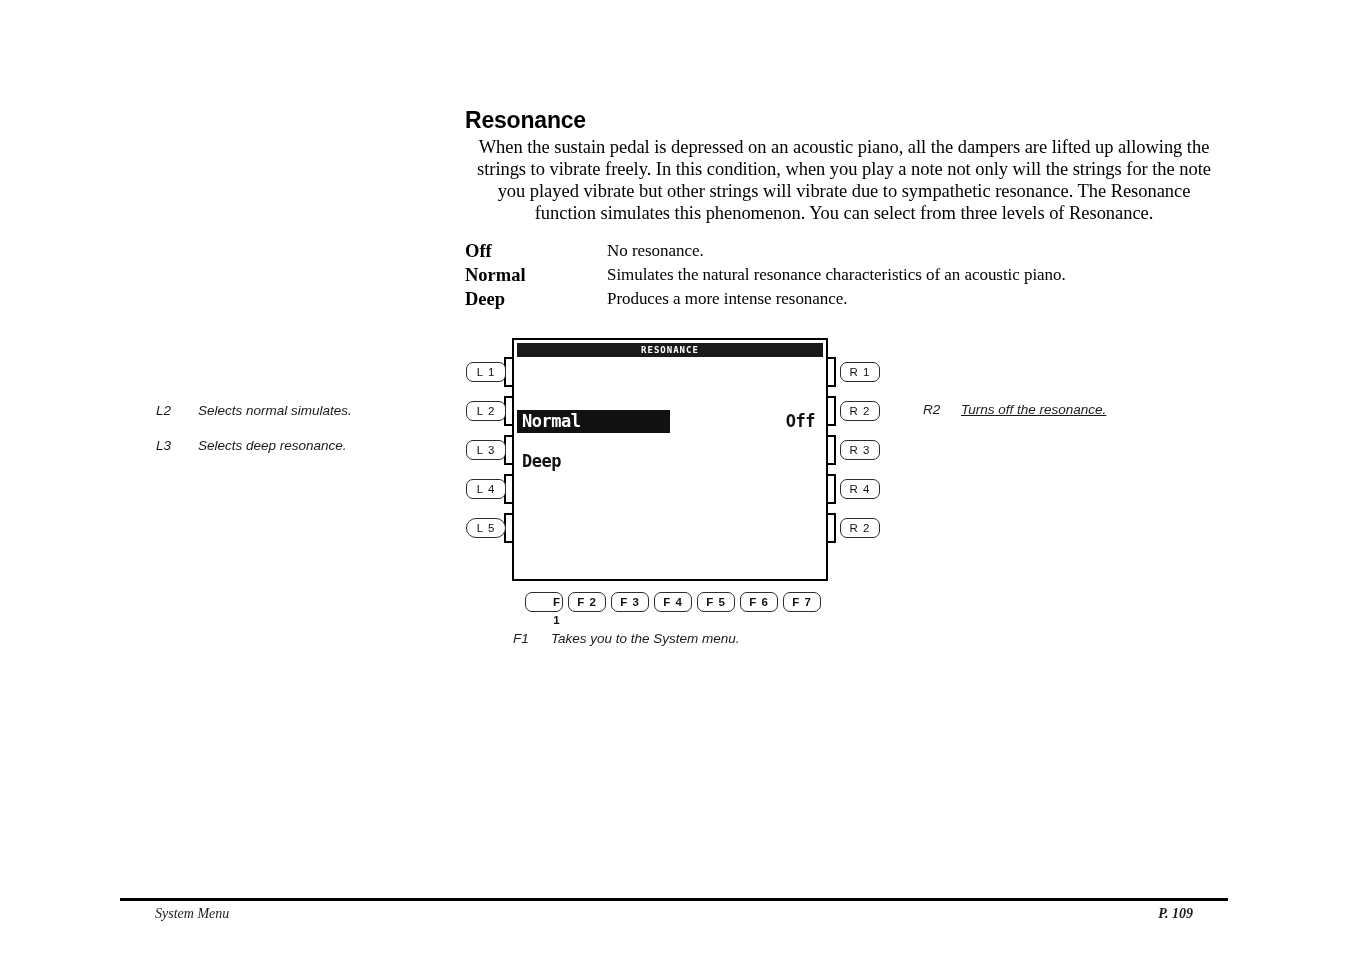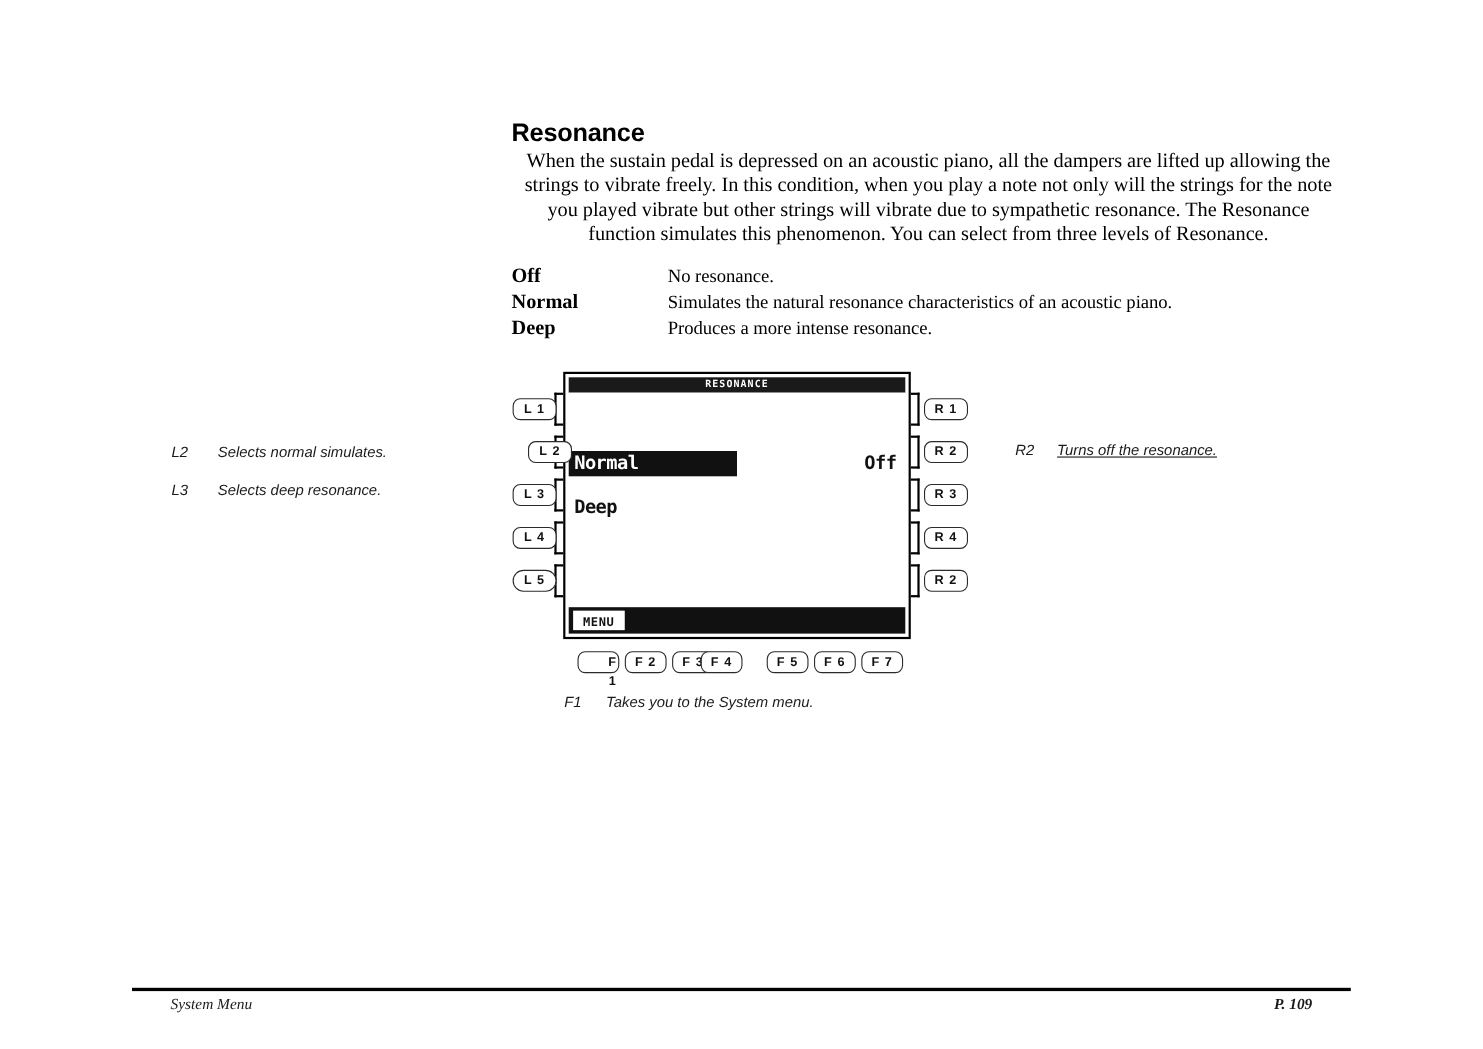--- a/index.html
+++ b/index.html
@@ -185,21 +185,21 @@
   
   .btn {
     position: absolute;
     width: 40px;
     height: 20px;
     border: 1.6px solid #2b2b2b;
     border-radius: 7px;
     background: #ffffff;
     font-family: "Liberation Sans", sans-serif;
     font-size: 11.5px;
-    font-weight: bold;
+    font-weight: normal;
     color: #111111;
     text-align: center;
     line-height: 18px;
     letter-spacing: 1px;
     box-sizing: border-box;
   }
 
   
   .conn {
     position: absolute;
@@ -297,53 +297,50 @@
 
 <div id="device">
 
   <div class="lcd">
     <div class="lcd-title">RESONANCE</div>
     <div class="lcd-body">
       <div class="lcd-item selected">Normal</div>
       <div class="lcd-item plain">Deep</div>
       <div class="lcd-item right-val">Off</div>
     </div>
-    <div class="lcd-footer">
-      <div class="lcd-tab">MENU</div>
-    </div>
   </div>
 
   <div class="conn left" style="left:41px; top:22px;"></div>
   <div class="conn left" style="left:41px; top:61px;"></div>
   <div class="conn left" style="left:41px; top:100px;"></div>
   <div class="conn left" style="left:41px; top:139px;"></div>
   <div class="conn left" style="left:41px; top:178px;"></div>
 
   <div class="conn right" style="left:365px; top:22px;"></div>
   <div class="conn right" style="left:365px; top:61px;"></div>
   <div class="conn right" style="left:365px; top:100px;"></div>
   <div class="conn right" style="left:365px; top:139px;"></div>
   <div class="conn right" style="left:365px; top:178px;"></div>
 
   <div class="btn" style="left:3px; top:27px;">L 1</div>
-  <div class="btn" style="left:17px; top:66px;">L 2</div>
+  <div class="btn" style="left:3px; top:66px;">L 2</div>
   <div class="btn" style="left:3px; top:105px;">L 3</div>
   <div class="btn" style="left:3px; top:144px;">L 4</div>
   <div class="btn" style="left:3px; top:183px;border-radius:10px;">L 5</div>
 
   <div class="btn" style="left:377px; top:27px;">R 1</div>
   <div class="btn" style="left:377px; top:66px;">R 2</div>
   <div class="btn" style="left:377px; top:105px;">R 3</div>
   <div class="btn" style="left:377px; top:144px;">R 4</div>
   <div class="btn" style="left:377px; top:183px;">R 2</div>
 
   <div class="fbtn" style="left:62px;padding-left:26px;">F 1</div>
   <div class="fbtn" style="left:105px;">F 2</div>
   <div class="fbtn" style="left:148px;">F 3</div>
-  <div class="fbtn" style="left:174px;">F 4</div>
+  <div class="fbtn" style="left:191px;">F 4</div>
   <div class="fbtn" style="left:234px;">F 5</div>
   <div class="fbtn" style="left:277px;">F 6</div>
   <div class="fbtn" style="left:320px;">F 7</div>
 
 </div>
 
 <div class="footer-rule"></div>
 <div class="footer-left">System Menu</div>
 <div class="footer-right">P. 109</div>
 

